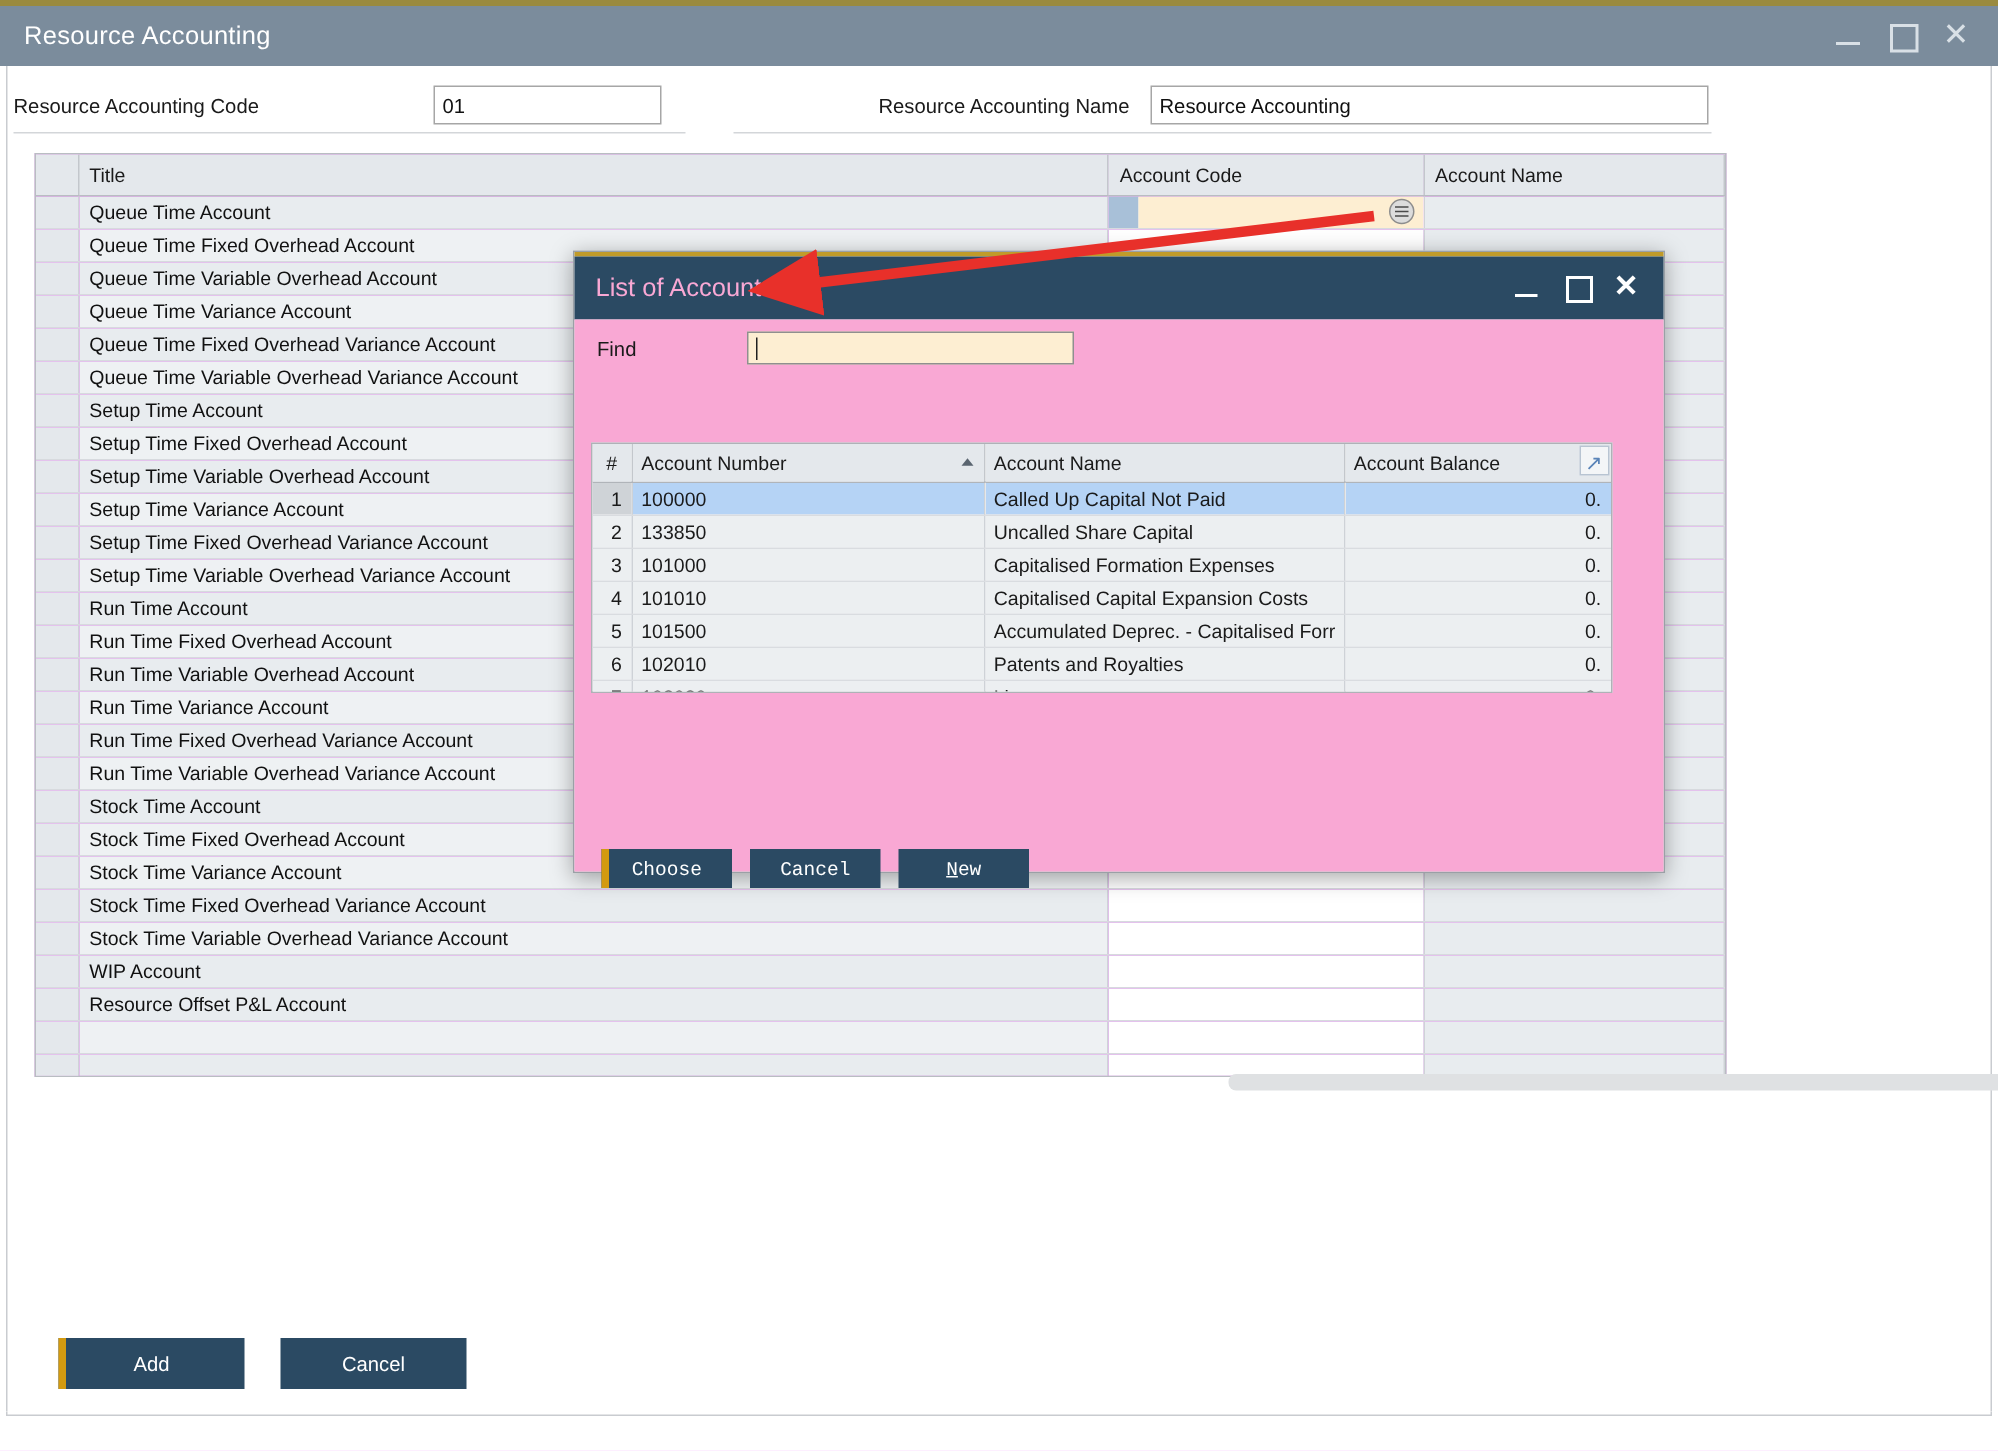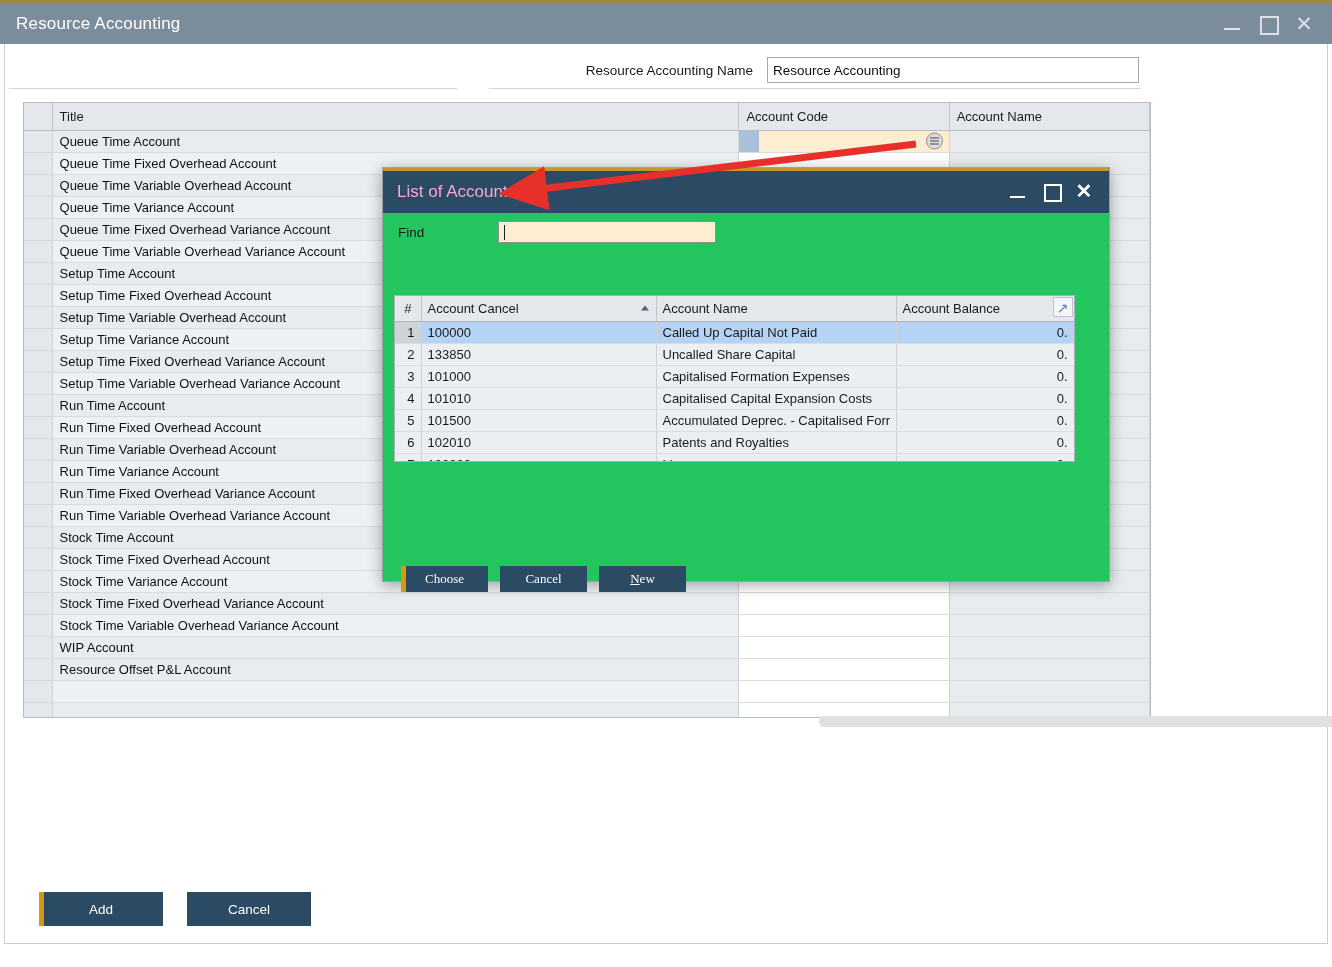--- a/index.html
+++ b/index.html
@@ -262,21 +262,21 @@
   }
   .dc-max::after {
     content: ""; position: absolute; left: 2px; top: 1px;
     width: 14px; height: 14px; border: 2px solid #ffffff;
   }
   .dc-close {
     color: #ffffff; font-size: 20px; font-weight: bold;
     line-height: 17px; text-align: center;
   }
 
-  .dlg-body { position: absolute; left: 0; top: 45px; right: 0; bottom: 0; background: #22c55e; }
+  .dlg-body { position: absolute; left: 0; top: 45px; right: 0; bottom: 0; background: #f9a8d4; }
 
   .find-row {
     position: absolute; left: 15px; top: 8px;
     display: flex; align-items: center;
   }
   .find-label { font-size: 13.5px; width: 100px; }
   .find-input {
     width: 218px; height: 22px;
     background: #fdeed2;
     border: 1px solid #8f8f8f;
@@ -369,21 +369,21 @@
   .dlg-btns {
     position: absolute;
     left: 18px; top: 353px;
     display: flex; gap: 12px;
   }
   .dbtn {
     height: 26px; min-width: 87px;
     background: #2b4a63;
     color: #ffffff;
     border: none;
-    font-family: Liberation Serif, serif;
+    font-family: Liberation Mono, monospace;
     font-size: 13px;
     display: flex; align-items: center; justify-content: center;
     cursor: default;
     position: relative;
   }
   .dbtn.default::before {
     content: "";
     position: absolute; left: 0; top: 0; bottom: 0;
     width: 5px; background: #d39a10;
   }
@@ -404,20 +404,24 @@
     <div class="win-ctrls">
       <div class="win-ctrl wc-min"></div>
       <div class="win-ctrl wc-max"></div>
       <div class="win-ctrl wc-close">✕</div>
     </div>
   </div>
 
   <div class="win-body">
 
     <div class="hdr-row">
+      <div class="fld-group" style="left:0px; top:5px; width:460px;">
+        <span class="fld-label" style="margin-left:4px; width:280px;">Resource Accounting Code</span>
+        <div class="fld-input" style="width:152px;">01</div>
+      </div>
       <div class="fld-underline" style="left:4px; width:448px; top:36px;"></div>
 
       <div class="fld-group" style="left:480px; top:5px;">
         <span class="fld-label" style="width:282px; text-align:right; padding-right:14px;">Resource Accounting Name</span>
         <div class="fld-input" style="width:372px;">Resource Accounting</div>
       </div>
       <div class="fld-underline" style="left:484px; width:652px; top:36px;"></div>
     </div>
 
     <div class="grid-wrap">
@@ -671,21 +675,21 @@
           <colgroup>
             <col class="dcol-num">
               <col class="dcol-acct">
               <col class="dcol-name">
               <col class="dcol-bal">
           </colgroup>
           <thead>
             <tr>
               <th style="text-align:center;">#</th>
               <th>
-                <span>Account Cancel</span>
+                <span>Account Number</span>
                 <span class="sort-arrow"></span>
               </th>
               <th>Account Name</th>
               <th>
                 <span>Account Balance</span>
                 <span class="expand-icon">↗</span>
               </th>
             </tr>
           </thead>
           <tbody id="dgrid-body">

